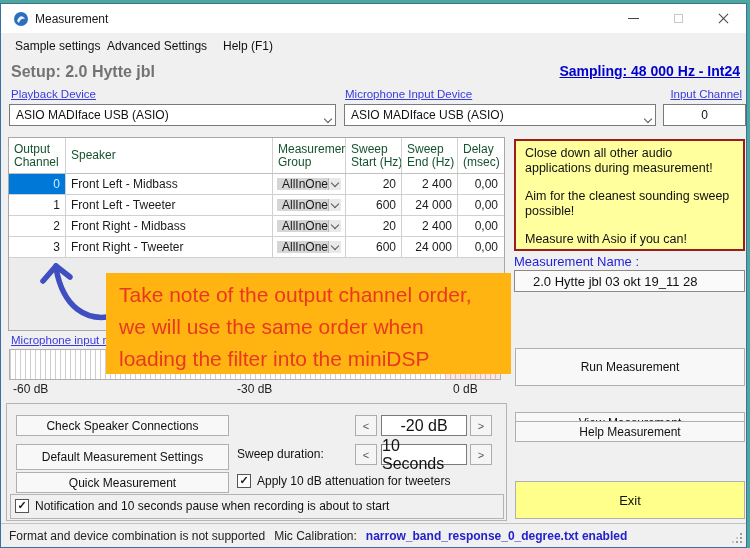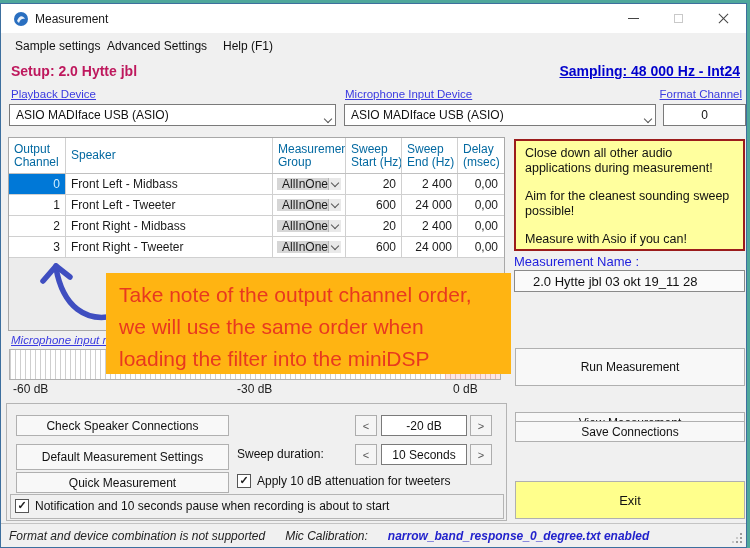--- a/index.html
+++ b/index.html
@@ -26,41 +26,41 @@
   .close-glyph { position:relative; width:12px; height:12px; }
   .close-glyph::before, .close-glyph::after { content:""; position:absolute; left:-1px; top:5px; width:13px; height:1px; background:#444; }
   .close-glyph::before { transform:rotate(45deg); }
   .close-glyph::after  { transform:rotate(-45deg); }
 
   
   .menubar { position:absolute; left:0; top:29px; width:100%; height:26px; background:#f0f0f0; }
   .menu-item { position:absolute; top:6px; font-size:12px; color:#111; }
 
   
-  .setup-label { position:absolute; left:10px; top:59px; font-size:14px; font-weight:bold; color:#be185d; }
+  .setup-label { position:absolute; left:10px; top:59px; font-size:16px; font-weight:bold; color:#737373; }
   .sampling-label { position:absolute; right:6px; top:59px; font-size:14px; font-weight:bold; color:#0000cc;text-decoration:underline; }
 
   .link-label { font-size:11.5px; color:#3a3ae0; text-decoration:underline; }
 
   .selectbox {
     position:absolute; height:22px; background:#fff; border:1px solid #7a7a7a;
     font-size:12px; color:#111; display:flex; align-items:center; padding:0 6px;
   }
   .selectbox .chev-wrap { position:absolute; right:4px; top:6px; }
   .chev { display:inline-block; width:6px; height:6px; border-right:1.4px solid #555; border-bottom:1.4px solid #555; transform:rotate(45deg); }
 
   .channel-box { position:absolute; height:22px; background:#fff; border:1px solid #7a7a7a;
     font-size:12px; color:#111; display:flex; align-items:center; justify-content:center; }
 
   
   .table-panel { position:absolute; left:7px; top:133px; width:497px; height:194px;
     border:1px solid #a8a8a8; background:#ececec; }
   .grid { width:495px; background:#fff; font-size:12px; color:#1a1a1a; }
   .grow { display:flex; border-bottom:1px solid #d0d0d0; height:21px; }
-  .grow.header { height:36px; border-bottom:1px solid #c0c0c0; color:#0369a1; }
+  .grow.header { height:36px; border-bottom:1px solid #c0c0c0; color:#14532d; }
   .gcell { border-right:1px solid #d0d0d0; display:flex; align-items:center; padding:0 5px; overflow:hidden; white-space:nowrap; }
   .header .gcell { flex-direction:column; align-items:flex-start; justify-content:center; line-height:13px; }
   .c1{width:57px; justify-content:flex-end;} .header .c1{justify-content:center; align-items:flex-start;}
   .c2{width:207px;} .c3{width:73px; padding:4px;} .c4{width:56px; justify-content:flex-end;}
   .c5{width:56px; justify-content:flex-end;} .c6{width:45px; justify-content:flex-end; border-right:none;}
   .header .c4,.header .c5,.header .c6{justify-content:center; align-items:flex-start;}
   .gcell.selected { background:#0078d7; color:#cfeeff; }
   .group-dd { display:flex; width:100%; height:100%; align-items:stretch; }
   .group-dd .gtext { flex:1; background:#d6d6d6; display:flex; align-items:center; padding-left:5px; border-right:1px solid #b6b6b6; }
   .group-dd .gbtn { width:18px; background:#e9e9e9; display:flex; align-items:center; justify-content:center; }
@@ -77,51 +77,51 @@
     background:#fafafa; border:1px solid #8a8a8a; font-size:13px; color:#111;
     display:flex; align-items:center; padding:0 18px; }
 
   
   .arrow-svg { position:absolute; left:16px; top:250px; z-index:5; }
   .annotation { position:absolute; left:105px; top:269px; width:405px; height:101px;
     background:#ffb412; z-index:6; padding:6px 0 0 13px;
     font-size:21px; line-height:32px; color:#e8391f; }
 
   
-  .mic-label { position:absolute; left:10px; top:330px; z-index:1;font-style:italic; }
+  .mic-label { position:absolute; left:10px; top:330px; z-index:1; }
   .meter { position:absolute; left:8px; top:345px; width:492px; height:31px;
     border:1px solid #b0b0b0;
     background: repeating-linear-gradient(90deg, #cfcfcf 0 1px, #ffffff 1px 5px); }
   .meter .pink { position:absolute; right:0; top:0; height:100%; width:55px;
     background: repeating-linear-gradient(90deg, #e6b6b6 0 1px, #fbe7e7 1px 5px); }
   .db-label { position:absolute; top:378px; font-size:12px; color:#222; }
 
   
   .groupbox { position:absolute; left:5px; top:399px; width:501px; height:118px; border:1px solid #b4b4b4; }
   .btn { position:absolute; background:#f8f8f8; border:1px solid #b0b0b0;
     font-size:12px; color:#111; display:flex; align-items:center; justify-content:center; }
   .spinbtn { position:absolute; width:22px; height:21px; background:#f5f5f5; border:1px solid #adadad;
     font-size:11px; color:#555; display:flex; align-items:center; justify-content:center; }
   .valbox { position:absolute; width:86px; height:21px; background:#fff; border:1px solid #7a7a7a;
-    font-size:12px; color:#111; display:flex; align-items:center; justify-content:center; }
+    font-size:16px; color:#111; display:flex; align-items:center; justify-content:center; }
   .plain-label { position:absolute; font-size:12px; color:#111; }
   .checkrow { position:absolute; display:flex; align-items:center; gap:6px; font-size:12px; color:#111; }
   .checkbox { width:14px; height:14px; background:#fff; border:1px solid #555;
     display:flex; align-items:center; justify-content:center; flex:0 0 auto; }
   .checkbox.checked::after { content:"✓"; font-size:11px; font-weight:bold; color:#222; margin-top:-1px; }
   .notif-box { position:absolute; left:9px; top:490px; width:494px; height:25px; border:1px solid #b4b4b4; }
 
   
   .rbtn { left:514px; width:230px; }
   .exit-btn { background:#ffff8c; font-size:13px; }
 
   
   .statusbar { position:absolute; left:0; bottom:0; width:100%; height:24px;
     background:#f0f0f0; border-top:1px solid #c4c4c4;
-    display:flex; align-items:center; padding-left:8px; font-size:12px; color:#222; gap:20px;font-style:italic; }
+    display:flex; align-items:center; padding-left:8px; font-size:12px; color:#222; gap:9px; }
   .statusbar .mic-value { color:#2222cc; font-weight:bold; }
   .resize-grip { position:absolute; right:3px; bottom:3px; }
 </style>
 </head>
 <body>
 
 <div id="window">
 
   <div class="titlebar">
     <svg class="app-icon" viewBox="0 0 16 16">
@@ -144,21 +144,21 @@
     <span class="menu-item" style="left:14px;">Sample settings</span>
     <span class="menu-item" style="left:106px;">Advanced Settings</span>
     <span class="menu-item" style="left:222px;">Help (F1)</span>
   </div>
 
   <span class="setup-label">Setup: 2.0 Hytte jbl</span>
   <span class="sampling-label">Sampling: 48 000 Hz - Int24</span>
 
   <span class="link-label abs" style="left:10px; top:84px;">Playback Device</span>
   <span class="link-label abs" style="left:344px; top:84px;">Microphone Input Device</span>
-  <span class="link-label abs" style="right:4px; top:84px;">Format Channel</span>
+  <span class="link-label abs" style="right:4px; top:84px;">Input Channel</span>
 
   <div class="selectbox" style="left:8px; top:100px; width:327px;">
     <span>ASIO MADIface USB (ASIO)</span>
     <span class="chev-wrap"><span class="chev"></span></span>
   </div>
   <div class="selectbox" style="left:343px; top:100px; width:312px;">
     <span>ASIO MADIface USB (ASIO)</span>
     <span class="chev-wrap"><span class="chev"></span></span>
   </div>
   <div class="channel-box" style="left:662px; top:100px; width:83px;">
@@ -310,21 +310,21 @@
   </div>
 
   <div class="notif-box"></div>
   <div class="checkrow" style="left:14px; top:495px;">
     <span class="checkbox checked"></span>
     <span>Notification and 10 seconds pause when recording is about to start</span>
   </div>
 
   <div class="btn rbtn" style="top:344px; height:38px;">Run Measurement</div>
   <div class="btn rbtn" style="top:390px; height:21px;margin-top:18px;">View Measurement</div>
-  <div class="btn rbtn" style="top:417px; height:21px;">Save Connections</div>
+  <div class="btn rbtn" style="top:417px; height:21px;">Help Measurement</div>
   <div class="btn rbtn exit-btn" style="top:477px; height:38px;">Exit</div>
 
   <div class="statusbar">
     <span>Format and device combination is not supported</span>
     <span>Mic Calibration:</span>
     <span class="mic-value">narrow_band_response_0_degree.txt enabled</span>
     <svg class="resize-grip" width="11" height="11" viewBox="0 0 11 11">
       <rect x="8" y="0" width="2" height="2" fill="#9a9a9a"></rect>
       <rect x="8" y="4" width="2" height="2" fill="#9a9a9a"></rect>
       <rect x="8" y="8" width="2" height="2" fill="#9a9a9a"></rect>

